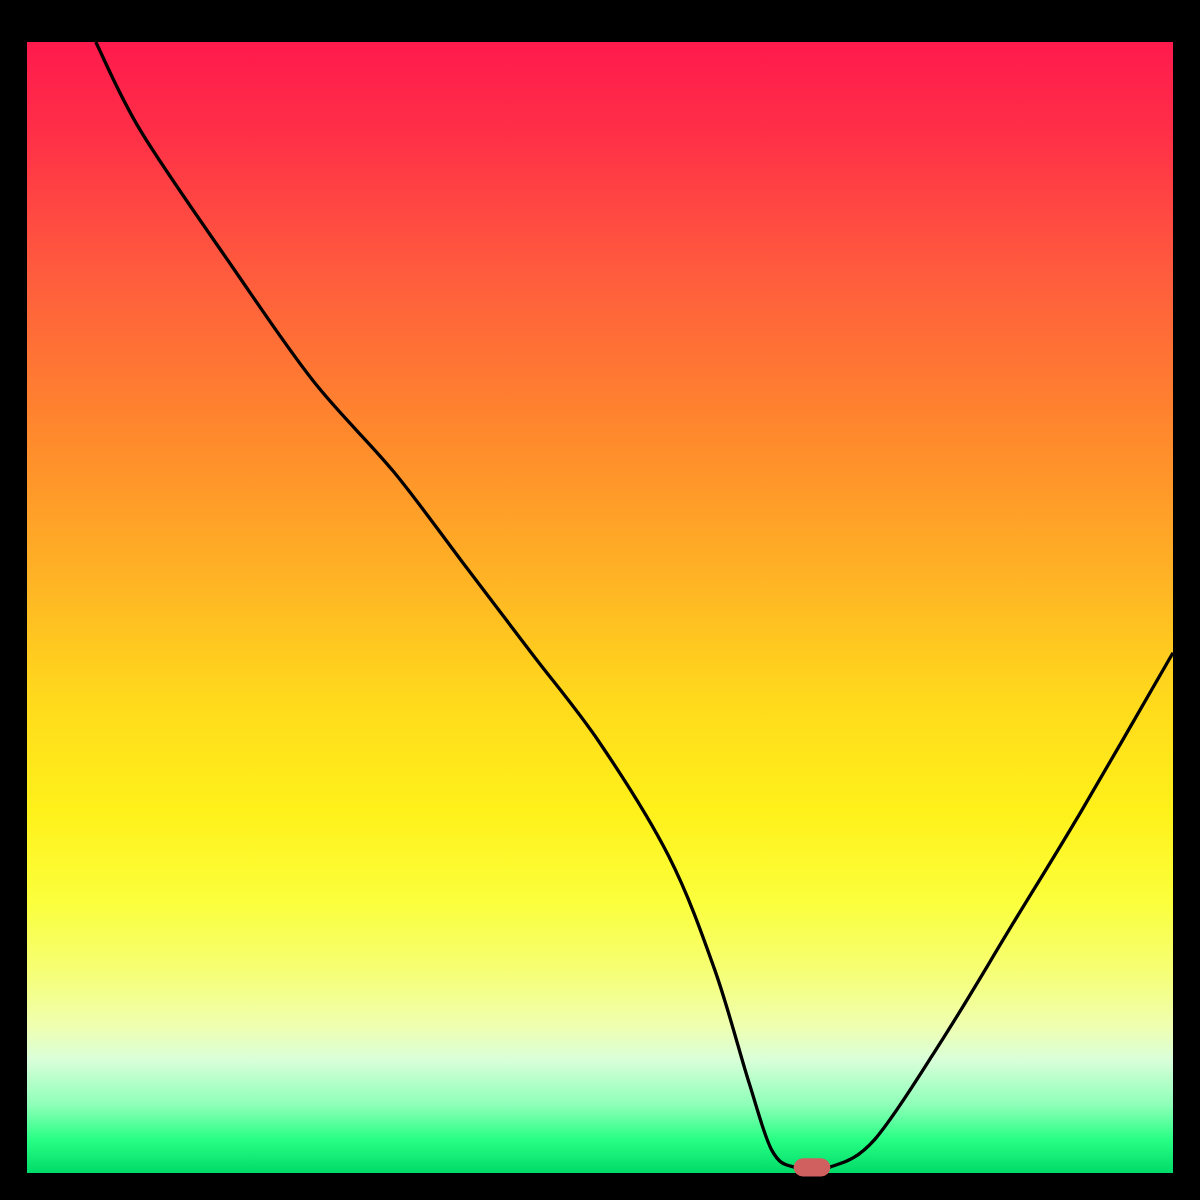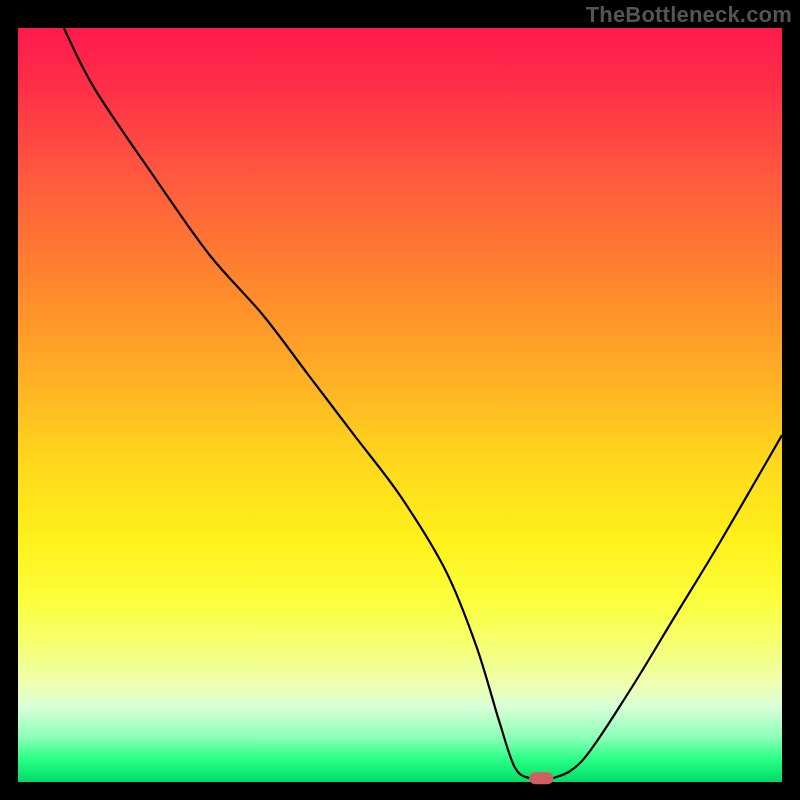--- a/index.html
+++ b/index.html
@@ -65,21 +65,20 @@
   .marker {
     fill: #d06060;
     stroke: none;
   }
 </style>
 </head>
 <body>
 
 <div class="stage">
 
-  <div class="watermark">TheBottleneck.com</div>
 
   <div class="plot-frame">
     <div class="gradient"></div>
 
     <svg class="curve" viewBox="0 0 100 100" preserveAspectRatio="none">
       <path fill="none" stroke="#000" stroke-width="0.35" vector-effect="non-scaling-stroke" style="stroke-width:2.2px" d="M 6 0 C 6.666666666666667 1.3333333333333333, 8 4.666666666666666, 10 8 C 12 11.333333333333334, 15.5 16.333333333333332, 18 20 C 20.5 23.666666666666668, 22.666666666666668 27, 25 30 C 27.333333333333332 33, 29.833333333333332 35.333333333333336, 32 38 C 34.166666666666664 40.666666666666664, 36 43.333333333333336, 38 46 C 40 48.666666666666664, 42 51.333333333333336, 44 54 C 46 56.666666666666664, 48 59, 50 62 C 52 65, 54.33333333333334 68.66666666666667, 56.00000000000001 72 C 57.66666666666667 75.33333333333333, 58.833333333333336 78.66666666666667, 60 82 C 61.166666666666664 85.33333333333333, 62.166666666666664 89.33333333333333, 63 92 C 63.833333333333336 94.66666666666667, 64.33333333333333 96.75, 65 98 C 65.66666666666667 99.25, 66.16666666666667 99.25, 67 99.5 C 67.83333333333333 99.75, 68.83333333333333 99.91666666666667, 70 99.5 C 71.16666666666667 99.08333333333333, 72.33333333333333 98.91666666666667, 74 97 C 75.66666666666667 95.08333333333333, 78 91.16666666666667, 80 88 C 82 84.83333333333333, 84 81.33333333333333, 86 78 C 88 74.66666666666667, 89.66666666666667 72, 92 68 C 94.33333333333333 64, 98.66666666666667 56.333333333333336, 100 54"></path>
       <rect class="marker" x="66.9" y="98.7" width="3.2" height="1.6" rx="0.8" ry="0.8"></rect>
     </svg>
   </div>
 

